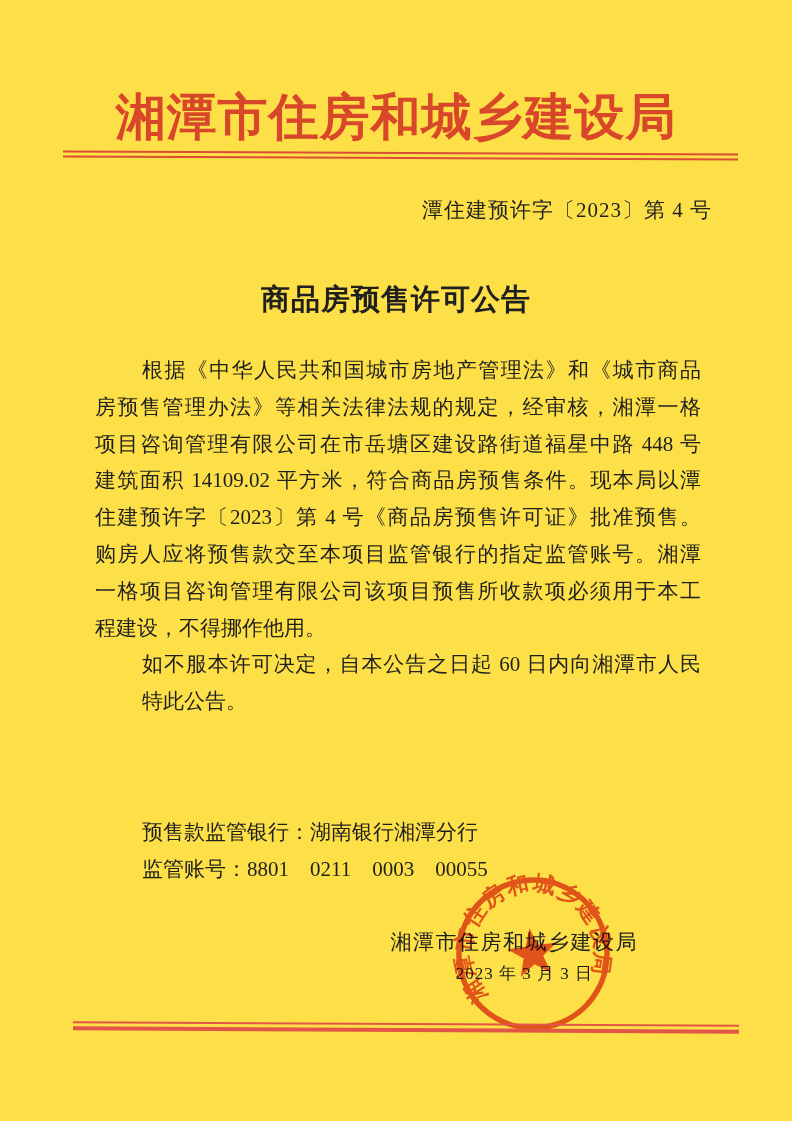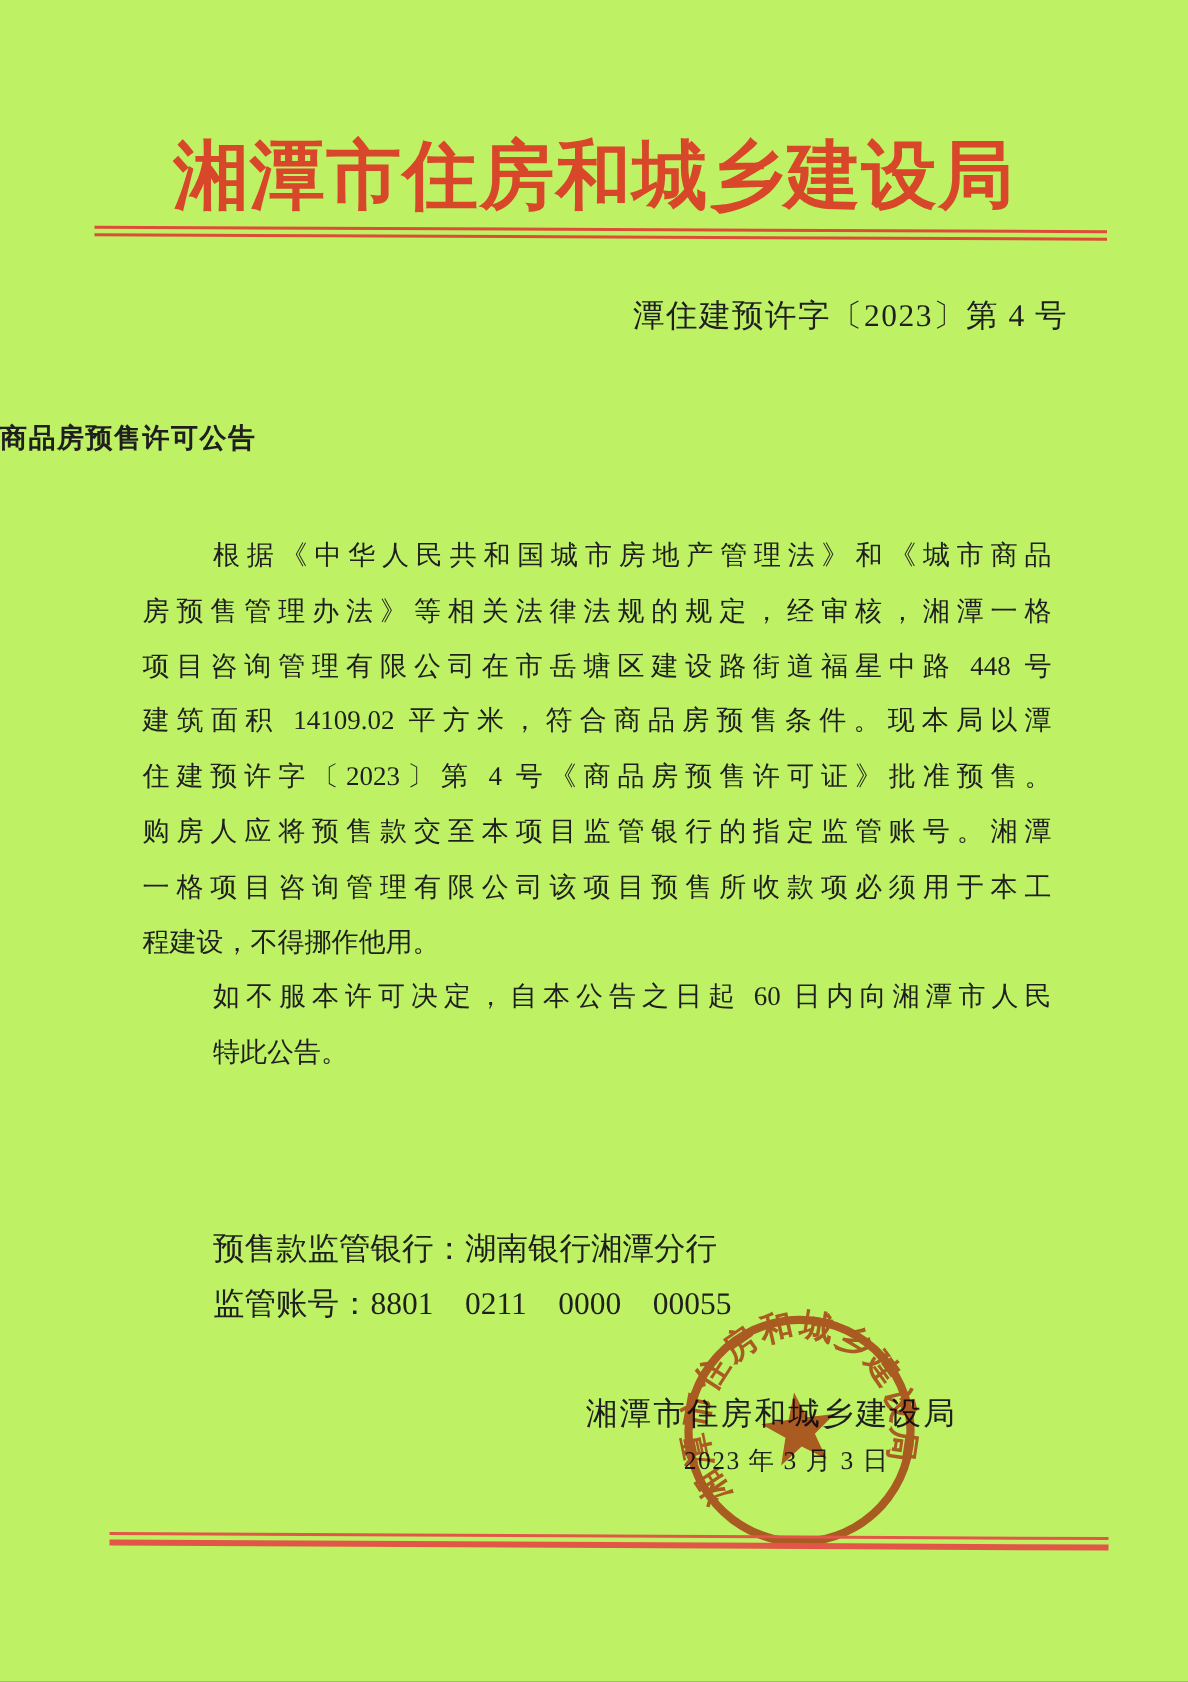--- a/index.html
+++ b/index.html
@@ -1,45 +1,45 @@
 <!DOCTYPE html>
 <html><head>
 <meta charset="utf-8">
 <style>
   html,body { margin:0; padding:0; background:#888; }
   .page {
     position:relative; width:792px; height:1121px; margin:0 auto;
-    background:#bef264; overflow:hidden;
+    background:#fde047; overflow:hidden;
     font-family:"Liberation Serif", serif; color:#1f1f1f;
   }
   
   .agency-head {
     position:absolute; top:84px; left:0; width:100%;
     text-align:center; font-size:50px; font-weight:bold;
     color:#d9472b; letter-spacing:1px; white-space:nowrap;
   }
   .rule-top {
     position:absolute; left:63px; top:152px; width:675px; height:3px;
     border-top:2.5px solid #dc4c36; border-bottom:2.5px solid #dc4c36;
     transform:rotate(0.25deg);
   }
   .doc-number {
     position:absolute; top:196px; right:80px;
     font-size:21px; letter-spacing:1px; white-space:nowrap;font-family:Liberation Serif, serif;
   }
   
   .doc-title {
     position:absolute; top:280px; left:0; width:100%;
-    font-size:18px; font-weight:bold;
+    text-align:center; font-size:29px; font-weight:bold;
     letter-spacing:1px; margin:0;
   }
   
   .body-block {
     position:absolute; top:352px; left:95px; width:606px;
-    font-size:18px; line-height:36.8px;
+    font-size:21px; line-height:36.8px;
   }
   .bline { width:100%; }
   .full  { text-align:justify; text-align-last:justify; }
   .ind   { text-indent:47px; }
   
   .bank-block {
     position:absolute; top:814px; left:95px; width:606px;
     font-size:21px; line-height:36.8px; padding-left:47px; box-sizing:border-box;
   }
   .acct { white-space:pre-wrap; }
@@ -86,21 +86,21 @@
     <div class="bline full">住建预许字〔2023〕第 4 号《商品房预售许可证》批准预售。</div>
     <div class="bline full">购房人应将预售款交至本项目监管银行的指定监管账号。湘潭</div>
     <div class="bline full">一格项目咨询管理有限公司该项目预售所收款项必须用于本工</div>
     <div class="bline">程建设，不得挪作他用。</div>
     <div class="bline ind full">如不服本许可决定，自本公告之日起 60 日内向湘潭市人民</div>
     <div class="bline ind">特此公告。</div>
   </div>
 
   <div class="bank-block">
     <div class="bline">预售款监管银行：湖南银行湘潭分行</div>
-    <div class="bline acct">监管账号：8801    0211    0000    00055</div>
+    <div class="bline acct">监管账号：8801    0211    0003    00055</div>
   </div>
 
   <div class="sig-agency">湘潭市住房和城乡建设局</div>
   <div class="sig-date">2023 年 3 月 3 日</div>
 
   <svg class="seal" viewBox="0 0 170 170" xmlns="http://www.w3.org/2000/svg">
     <circle cx="85" cy="85" r="74" fill="none" stroke="#df4a40" stroke-width="5.5"></circle>
     <polygon fill="#df4a40" points="85,59 91.1,76.6 109.7,77 94.9,88.2 100.3,106 85,95.4 69.7,106 75.1,88.2 60.3,77 78.9,76.6"></polygon>
     <defs>
       <path id="sealArc" d="M 36,122 A 62,62 0 1 1 134,122" fill="none"></path>

